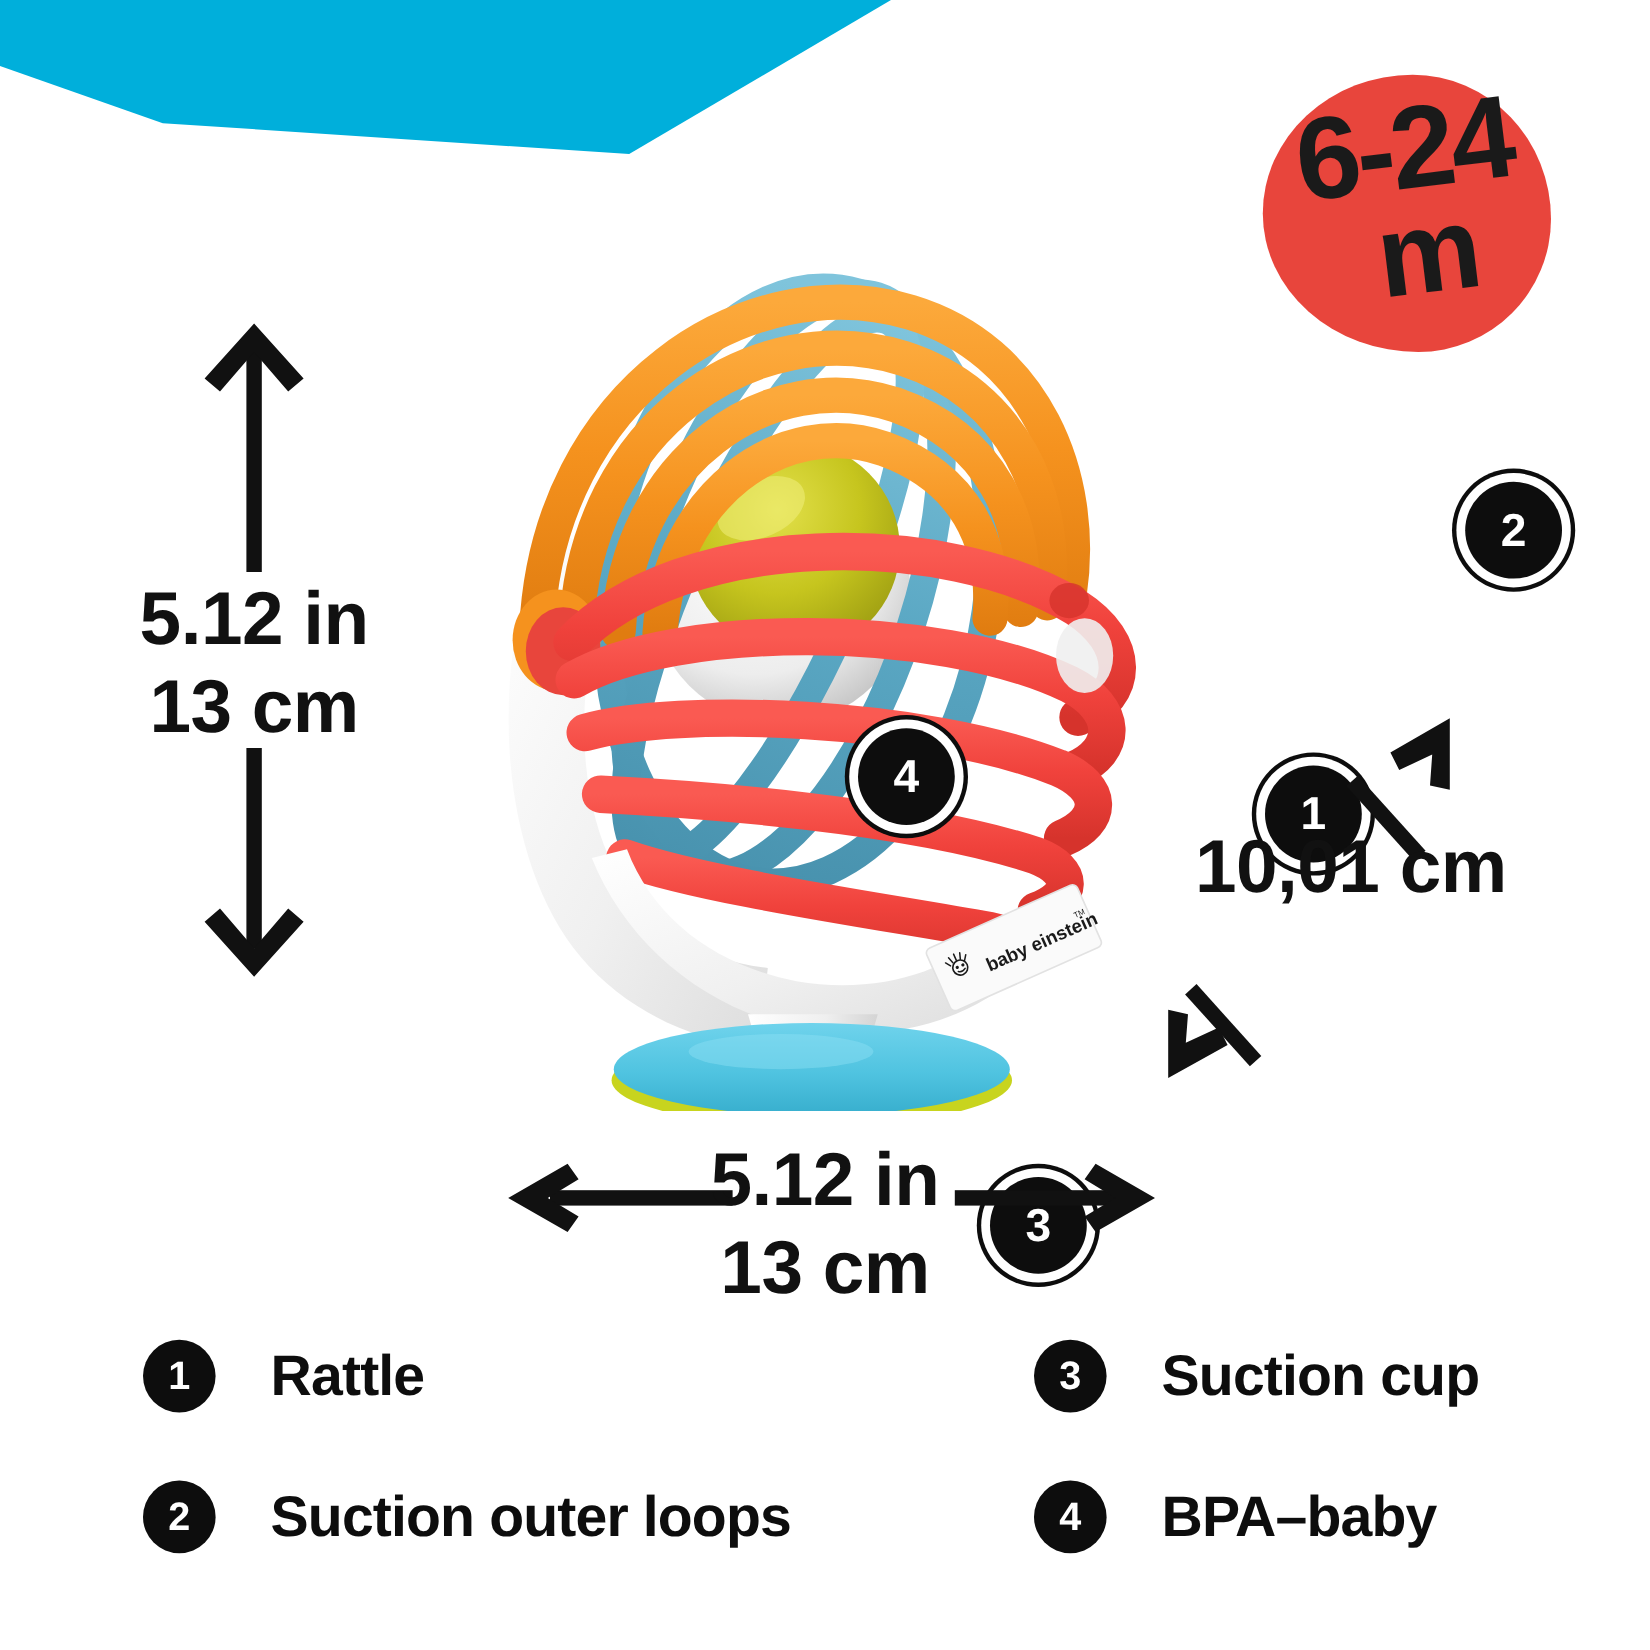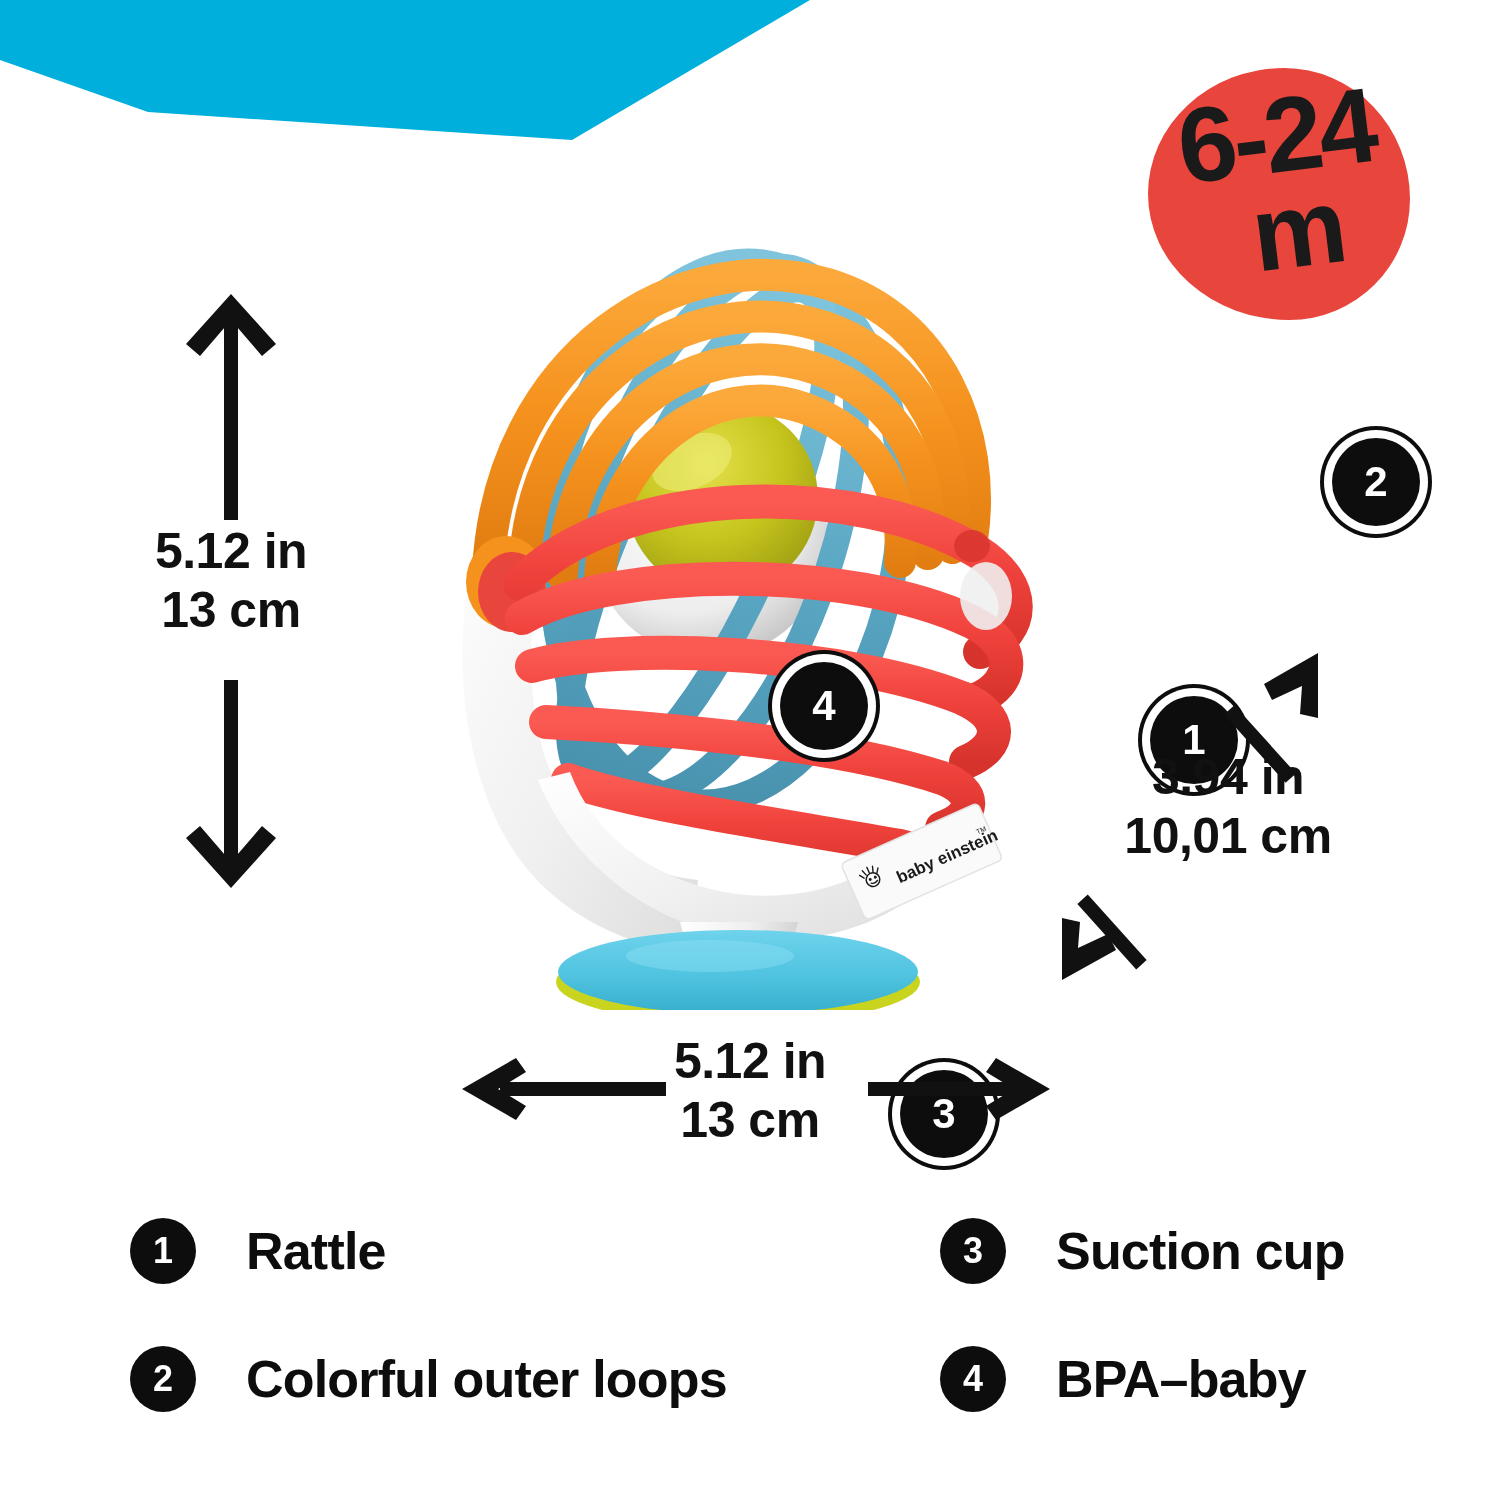--- a/index.html
+++ b/index.html
@@ -63,21 +63,21 @@
     color: #1a1a1a;
     line-height: 1;
   }
 
   
   .dim-label {
     position: absolute;
     text-align: center;
     font-weight: bold;
     color: #111111;
-    font-size: 50px;
+    font-size: 68px;
     line-height: 1.18;
     letter-spacing: -0.5px;
   }
   .dim-vert { left: 86px; top: 522px; width: 290px; }
   .dim-horiz { left: 570px; top: 1032px; width: 360px; }
   .dim-diag { left: 1038px; top: 748px; width: 380px; }
 
   .svg-layer {
     position: absolute;
     left: 0; top: 0;
@@ -332,34 +332,33 @@
   <div>5.12 in</div>
   <div>13 cm</div>
 </div>
 
 <div class="dim-label dim-horiz">
   <div>5.12 in</div>
   <div>13 cm</div>
 </div>
 
 <div class="dim-label dim-diag">
-  <div>3.94 in</div>
   <div>10,01 cm</div>
 </div>
 
 <div class="legend">
 
   <div class="legend-item legend-col-a legend-row-1">
     <div class="legend-badge">1</div>
     <div class="legend-text">Rattle</div>
   </div>
 
   <div class="legend-item legend-col-a legend-row-2">
     <div class="legend-badge">2</div>
-    <div class="legend-text">Colorful outer loops</div>
+    <div class="legend-text">Suction outer loops</div>
   </div>
 
   <div class="legend-item legend-col-b legend-row-1">
     <div class="legend-badge">3</div>
     <div class="legend-text">Suction cup</div>
   </div>
 
   <div class="legend-item legend-col-b legend-row-2">
     <div class="legend-badge">4</div>
     <div class="legend-text">BPA–baby</div>

